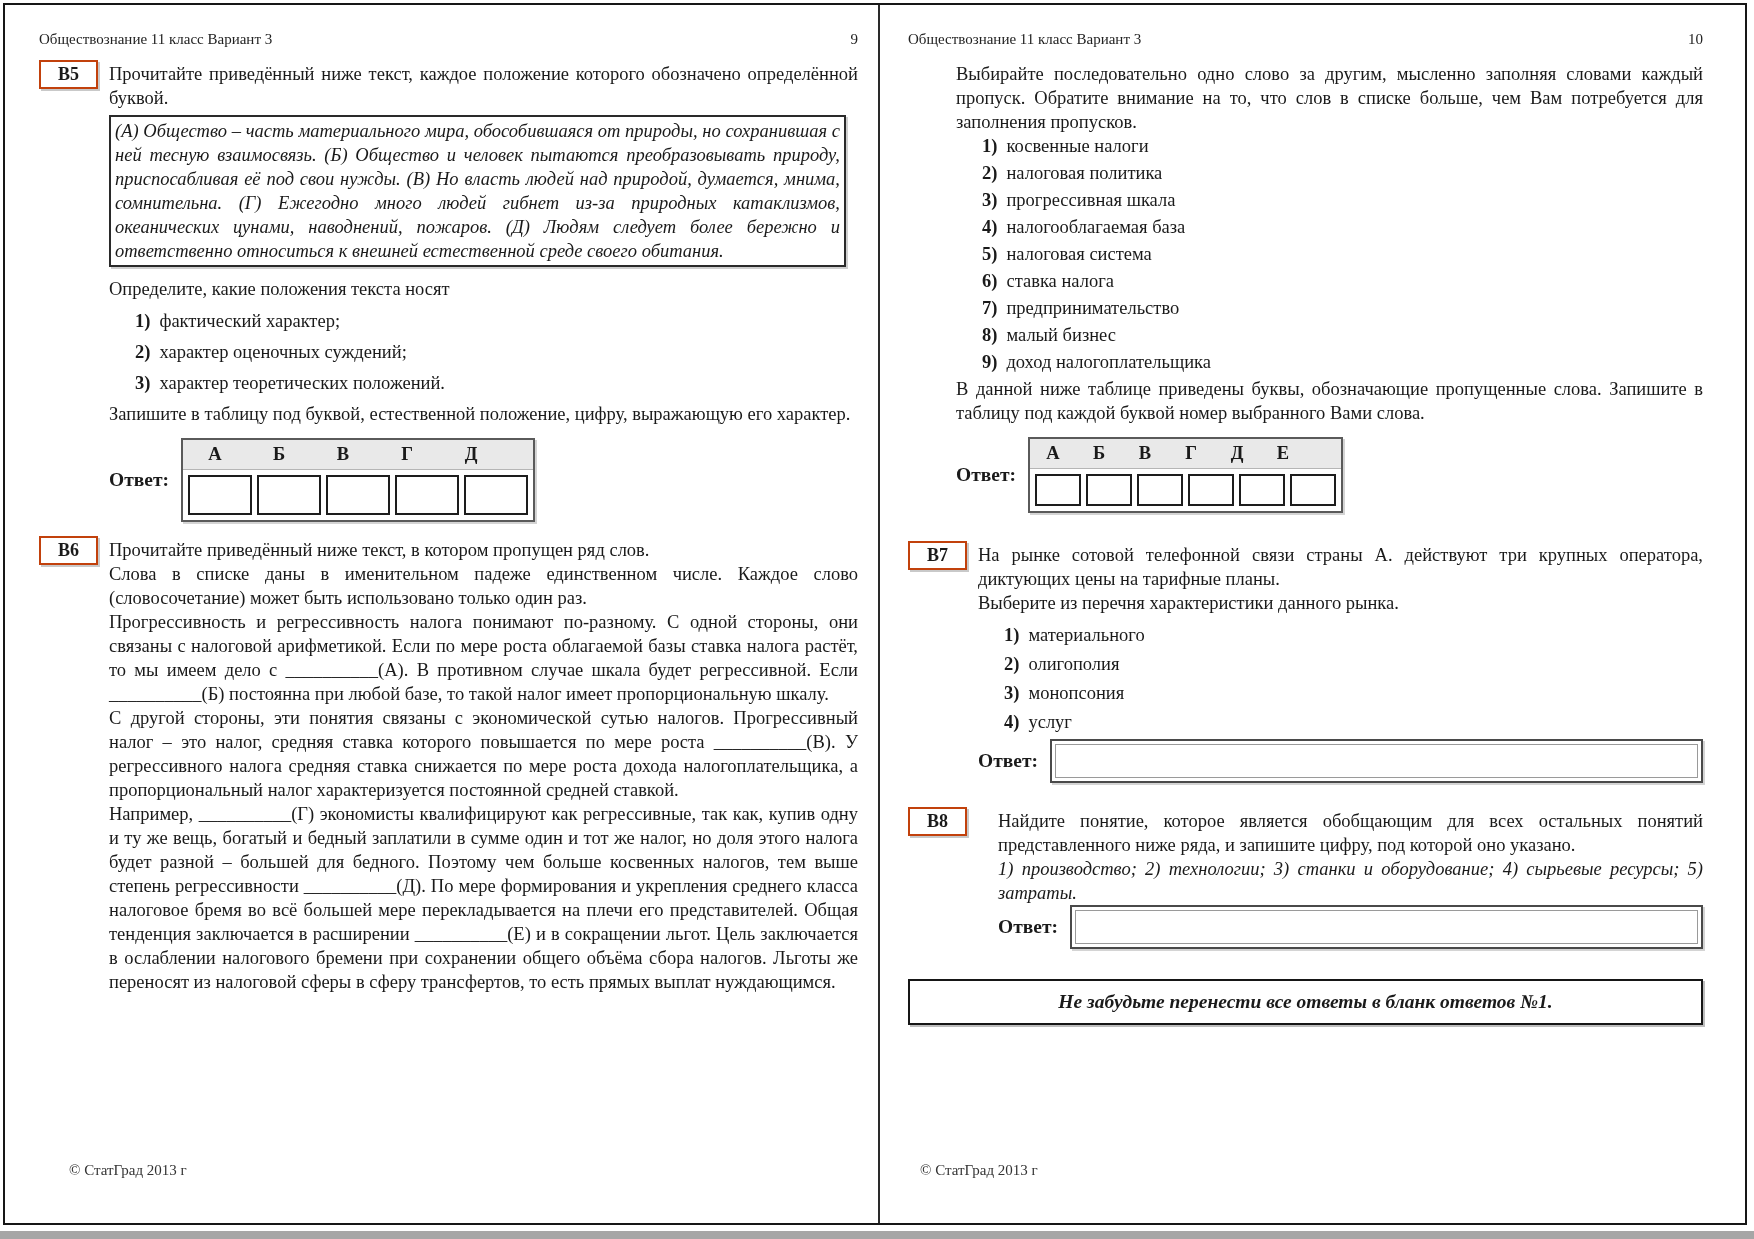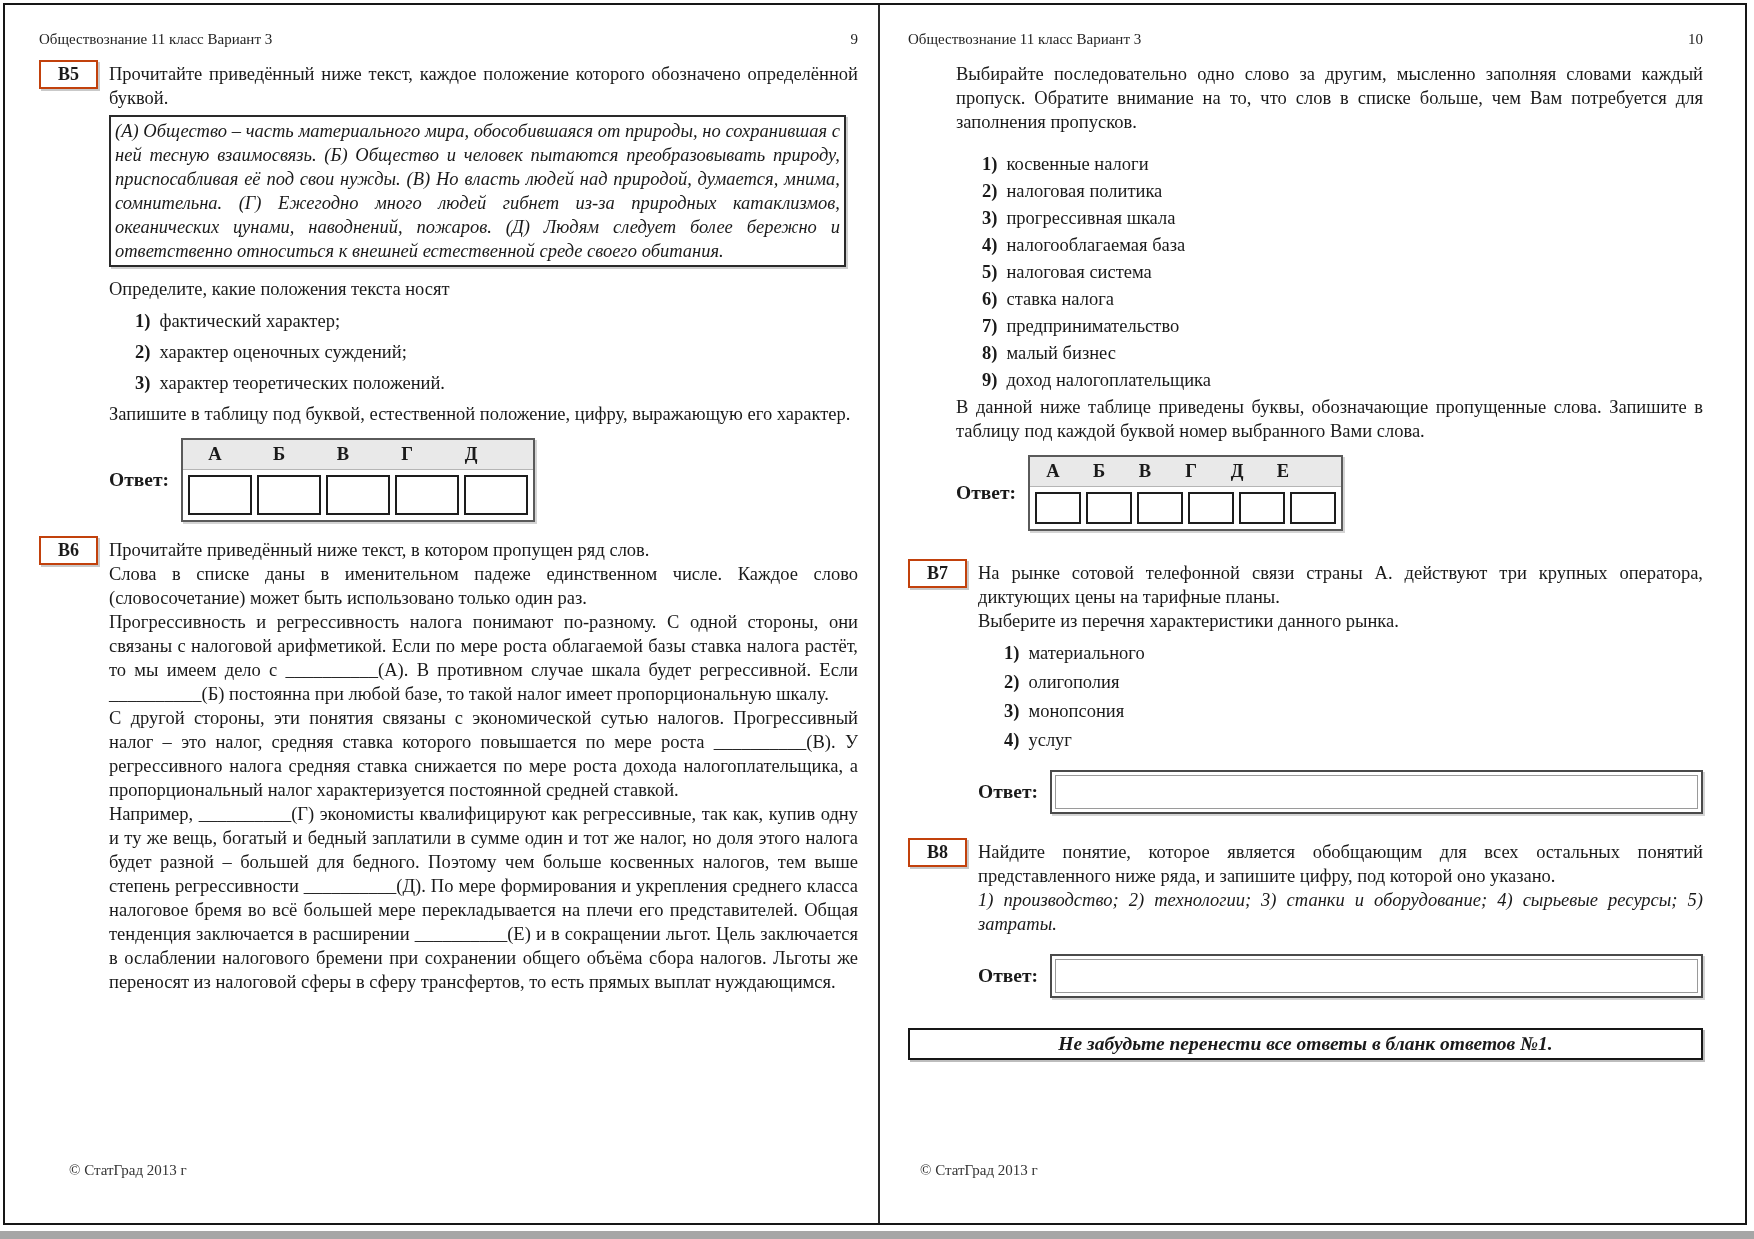--- a/index.html
+++ b/index.html
@@ -42,29 +42,29 @@
   .anstable .hdr span{text-align:center;font-weight:bold;font-size:18.5px;padding:2px 0 3px 0;}
   .cols5{grid-template-columns:repeat(5,64px);}
   .cols6{grid-template-columns:repeat(6,46px);}
   .slots{display:grid;padding:5px;gap:5px;}
   .slot{height:36px;border:2px solid #1d1d1d;background:#fff;}
   .anstable.small .slot{height:28px;}
   .ansbox{flex:1;border:2px solid #4a4a4a;padding:3px;height:44px;box-sizing:border-box;background:#fff;box-shadow:2px 2px 0 #d4d4d4;}
   .ansbox-inner{border:1px solid #9a9a9a;height:100%;box-sizing:border-box;}
   .reminder-box{
     border:2px solid #161616;box-shadow:2px 2px 0 #bdbdbd;text-align:center;
-    font-weight:bold;font-style:italic;font-size:19.5px;padding:3px 8px;margin-top:30px;
+    font-weight:bold;font-style:italic;font-size:19.5px;padding:10px 8px;margin-top:30px;
   }
   .italic{font-style:italic;}
   .page-footer{position:absolute;bottom:44px;font-size:15px;color:#333;}
   .page-left .page-footer{left:64px;}
   .page-right .page-footer{left:40px;}
-  .mt6{margin-top:6px;} .mt8{margin-top:8px;} .mt10{margin-top:18px;}
+  .mt6{margin-top:6px;} .mt8{margin-top:8px;} .mt10{margin-top:0;}
   .mt12{margin-top:12px;} .mt16{margin-top:16px;}
-  .mt26{margin-top:26px;} .mt30{margin-top:30px;}
+  .mt26{margin-top:26px;gap:20px;} .mt30{margin-top:30px;}
 </style>
 </head>
 <body>
 
 <div class="sheet">
 
   <div class="page page-left">
     <div class="page-header">
       <span>Обществознание  11 класс  Вариант 3</span>
       <span>9</span>

